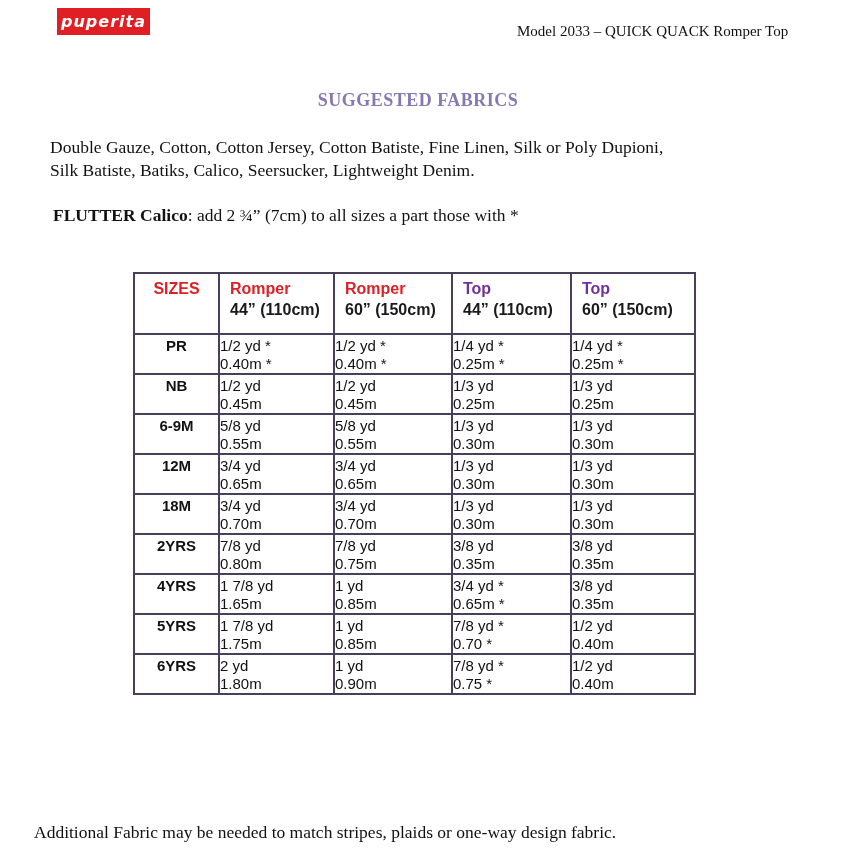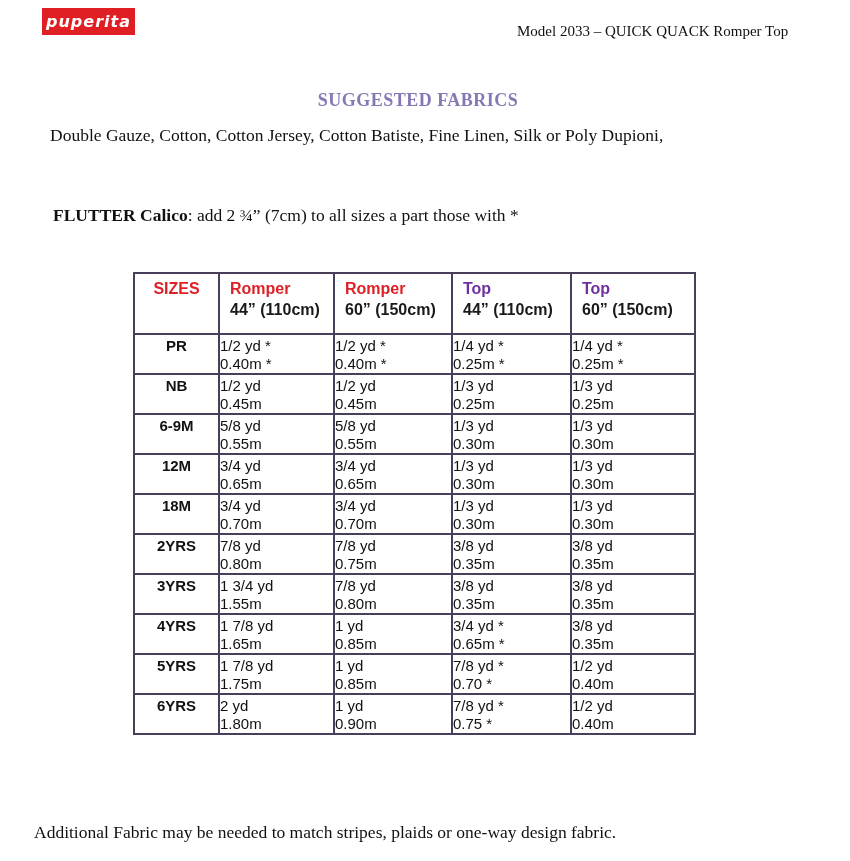--- a/index.html
+++ b/index.html
@@ -11,36 +11,36 @@
     --text:#111111;
   }
   *{margin:0;padding:0;box-sizing:border-box;}
   html,body{background:#ffffff;}
   body{
     width:850px;height:861px;position:relative;
     font-family:"Liberation Serif", serif;
     color:var(--text);
   }
   .logo{
-    position:absolute;left:42px;top:8px;width:93px;height:27px;
+    position:absolute;left:57px;top:8px;width:93px;height:27px;
     background:var(--logo-red);color:#ffffff;
     display:flex;align-items:center;justify-content:center;
     font-family:"DejaVu Sans", sans-serif;
     font-style:italic;font-weight:bold;font-size:16px;letter-spacing:1px;
   }
   .model-title{
     position:absolute;left:517px;top:23px;
     font-size:15px;white-space:nowrap;
   }
   .section-heading{
     position:absolute;left:0;top:90px;width:836px;text-align:center;
     color:var(--heading-purple);font-weight:bold;font-size:18px;letter-spacing:0.5px;
   }
   .fabrics-para{
-    position:absolute;left:50px;top:124px;width:745px;
+    position:absolute;left:50px;top:136px;width:745px;
     font-size:17.5px;line-height:23px;
   }
   .flutter-note{
     position:absolute;left:53px;top:205px;width:745px;
     font-size:17.5px;
   }
   .flutter-note b{font-weight:bold;}
   .footer-note{
     position:absolute;left:34px;top:822px;width:760px;
     font-size:17.5px;
@@ -84,20 +84,21 @@
 <div class="logo">
   <span>puperita</span>
 </div>
 
 <div class="model-title">Model 2033 – QUICK QUACK Romper Top</div>
 
 <div class="section-heading">SUGGESTED FABRICS</div>
 
 <div class="fabrics-para">
     <div>Double Gauze, Cotton, Cotton Jersey, Cotton Batiste, Fine Linen, Silk or Poly Dupioni,</div>
+    <div>Silk Batiste, Batiks, Calico, Seersucker, Lightweight Denim.</div>
   </div>
 
 <div class="flutter-note">
   <b>FLUTTER Calico</b><span>: add 2 ¾” (7cm) to all sizes a part those with *</span>
 </div>
 
 <div class="fabric-table-wrap">
   <table class="fabric-table">
     <colgroup>
       <col class="c0">
@@ -238,39 +239,20 @@
           <td>
             <div>3/8 yd</div>
             <div>0.35m</div>
           </td>
           <td>
             <div>3/8 yd</div>
             <div>0.35m</div>
           </td>
         </tr>
         <tr>
-          <th class="size-cell">3YRS</th>
-          <td>
-            <div>1 3/4 yd</div>
-            <div>1.55m</div>
-          </td>
-          <td>
-            <div>7/8 yd</div>
-            <div>0.80m</div>
-          </td>
-          <td>
-            <div>3/8 yd</div>
-            <div>0.35m</div>
-          </td>
-          <td>
-            <div>3/8 yd</div>
-            <div>0.35m</div>
-          </td>
-        </tr>
-        <tr>
           <th class="size-cell">4YRS</th>
           <td>
             <div>1 7/8 yd</div>
             <div>1.65m</div>
           </td>
           <td>
             <div>1 yd</div>
             <div>0.85m</div>
           </td>
           <td>

